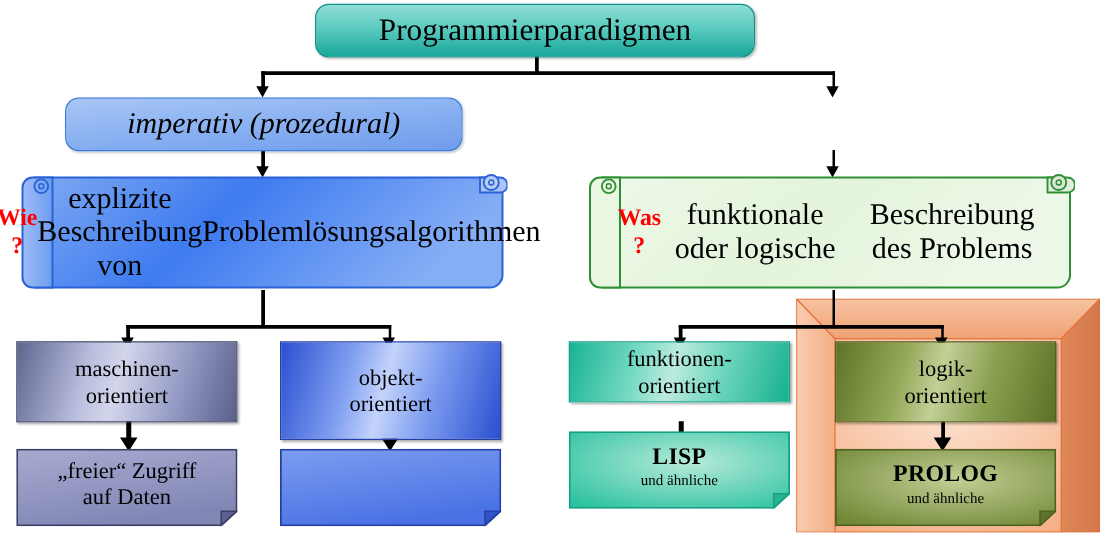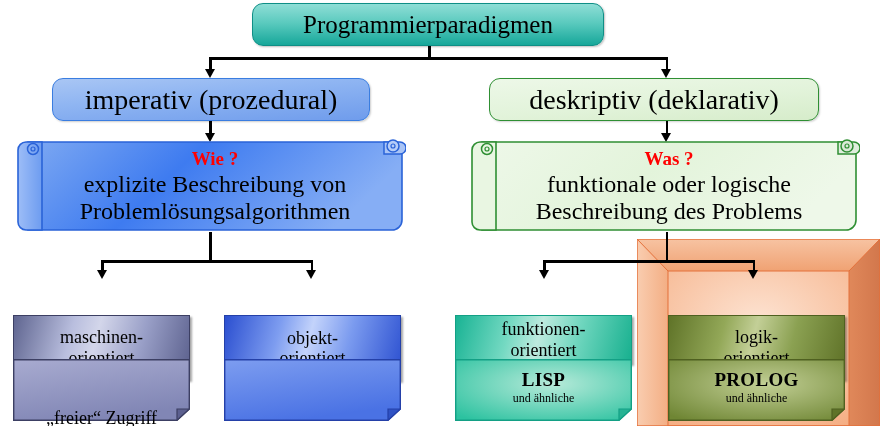--- a/index.html
+++ b/index.html
@@ -5,40 +5,40 @@
   html,body{margin:0;padding:0;background:#ffffff;}
   body{width:880px;height:426px;overflow:hidden;
        font-family:"Liberation Serif","DejaVu Serif",serif;}
   #stage{position:relative;width:880px;height:426px;background:#fff;}
 
   
   .node{position:absolute;box-sizing:border-box;display:flex;
         flex-direction:column;align-items:center;justify-content:center;
         text-align:center;color:#000;line-height:1.12;}
   .ttl{font-size:25px;}
-  .lvl2{font-size:28px;}
+  .lvl2{font-size:24px;font-style:italic;}
   .scrolltxt{font-size:24px;}
   .q{font-weight:bold;color:#FF0000;font-size:19px;margin-bottom:1px;}
-  .leaf{font-size:18px;margin-top:42px;}
+  .leaf{font-size:18px;}
   .lang{font-weight:bold;font-size:19px;font-variant:small-caps;letter-spacing:.3px;}
   .sub{font-size:12px;}
 
   
   .roundbox{border-radius:11px;}
   .title-box{background:linear-gradient(180deg,#8fded6 0%,#58c9bd 48%,#17a79a 100%);
              border:1.6px solid #0f8f86;box-shadow:1px 1px 2px rgba(0,0,0,.25);}
   .imp-box{background:linear-gradient(175deg,#a9c6f4 0%,#8fb5f2 40%,#6f9cec 100%);
            border:1.6px solid #3a7de0;box-shadow:1px 1px 2px rgba(0,0,0,.2);}
   .desk-box{background:linear-gradient(175deg,#edf8e8 0%,#e2f3da 55%,#d6ecca 100%);
             border:1.6px solid #2f8f33;box-shadow:1px 1px 2px rgba(0,0,0,.18);}
 
   
   .scroll{position:absolute;}
   .scroll svg{position:absolute;left:0;top:0;}
-  .scroll .inner{position:absolute;display:flex;flex-direction:column;
+  .scroll .inner{position:absolute;display:flex;flex-direction:row;
                  align-items:center;justify-content:center;text-align:center;}
 
   
   .rect{border:1.4px solid #3b3b6b;box-shadow:1.5px 1.5px 2px rgba(0,0,0,.35);}
   .mach{background:linear-gradient(105deg,#5f6590 0%,#b9bede 32%,#d3d6ea 46%,#9aa0c8 70%,#5a5f8c 100%);
         border:1.4px solid #3c3f63;}
   .objo{background:linear-gradient(105deg,#2b4fd0 0%,#7e9df0 30%,#c3d3fb 47%,#7b9bef 68%,#2b4fd0 100%);
         border:1.4px solid #2440a8;}
   .funo{background:linear-gradient(105deg,#19b394 0%,#74d9c2 30%,#bdeade 47%,#6fd6be 68%,#17b08f 100%);
         border:1.4px solid #13a085;}
@@ -133,23 +133,20 @@
   <div class="arrow" style="left:747px;top:350px;border-left-width:7px;border-right-width:7px;border-top-width:11px;"></div>
 
   <div class="node roundbox title-box ttl" style="left:252px;top:3px;width:352px;height:43px;">
     <span>Programmierparadigmen</span>
   </div>
 
   <div class="node roundbox imp-box lvl2" style="left:52px;top:78px;width:318px;height:43px;">
     <span>imperativ (prozedural)</span>
   </div>
 
-  <div class="node roundbox desk-box lvl2" style="left:489px;top:78px;width:330px;height:43px;">
-    <span>deskriptiv (deklarativ)</span>
-  </div>
 
   <div class="scroll" style="left:14px;top:136px;width:392px;height:100px;">
     <svg width="392" height="100" viewBox="0 0 392 100">
       <defs>
         <linearGradient id="bluSc" x1="0" y1="0" x2="1" y2="0.25">
           <stop offset="0" stop-color="#7ea9f2"></stop>
             <stop offset="0.45" stop-color="#3e7bf0"></stop>
           <stop offset="1" stop-color="#86aef5"></stop>
         </linearGradient>
         <linearGradient id="bluCurl" x1="0" y1="0" x2="1" y2="0">
@@ -194,21 +191,21 @@
       <span class="scrolltxt">funktionale oder logische</span>
       <span class="scrolltxt">Beschreibung des Problems</span>
     </div>
   </div>
 
   <div class="node rect mach leaf" style="left:13px;top:273px;width:177px;height:65px;">
     <span>maschinen-</span>
     <span>orientiert</span>
   </div>
 
-  <div class="node rect objo leaf" style="left:224px;top:273px;width:177px;height:66px;">
+  <div class="node rect objo leaf" style="left:224px;top:273px;width:177px;height:79px;">
     <span>objekt-</span>
     <span>orientiert</span>
   </div>
 
   <div class="node rect funo leaf" style="left:455px;top:273px;width:177px;height:49px;">
     <span>funktionen-</span>
     <span>orientiert</span>
   </div>
 
   <div class="node rect logo-b leaf" style="left:668px;top:273px;width:177px;height:65px;">
@@ -241,21 +238,21 @@
             <stop offset="1" stop-color="#4a72e4"></stop>
         </linearGradient>
       </defs>
       <path d="M0.7,0.7 H176.3 V50 L164,61.3 H0.7 Z" fill="url(#nObj)" stroke="#2440a8" stroke-width="1.4"></path>
       <path d="M176.3,50 L164,50 L164,61.3 Z" fill="#2f52c4" stroke="#2440a8" stroke-width="1.2"></path>
     </svg>
     <div class="inner leaf" style="left:4px;top:0;width:169px;height:56px;">
     </div>
   </div>
 
-  <div class="note" style="left:455px;top:359px;width:177px;height:48px;">
+  <div class="note" style="left:455px;top:345px;width:177px;height:48px;">
     <svg width="177" height="62" viewBox="0 0 177 62">
       <defs>
         <radialGradient id="nLisp" cx="55%" cy="40%" r="75%">
           <stop offset="0" stop-color="#b7ead9"></stop>
             <stop offset="1" stop-color="#2cc2a0"></stop>
         </radialGradient>
       </defs>
       <path d="M0.7,0.7 H176.3 V50 L164,61.3 H0.7 Z" fill="url(#nLisp)" stroke="#13a085" stroke-width="1.4"></path>
       <path d="M176.3,50 L164,50 L164,61.3 Z" fill="#27b394" stroke="#13a085" stroke-width="1.2"></path>
     </svg>

